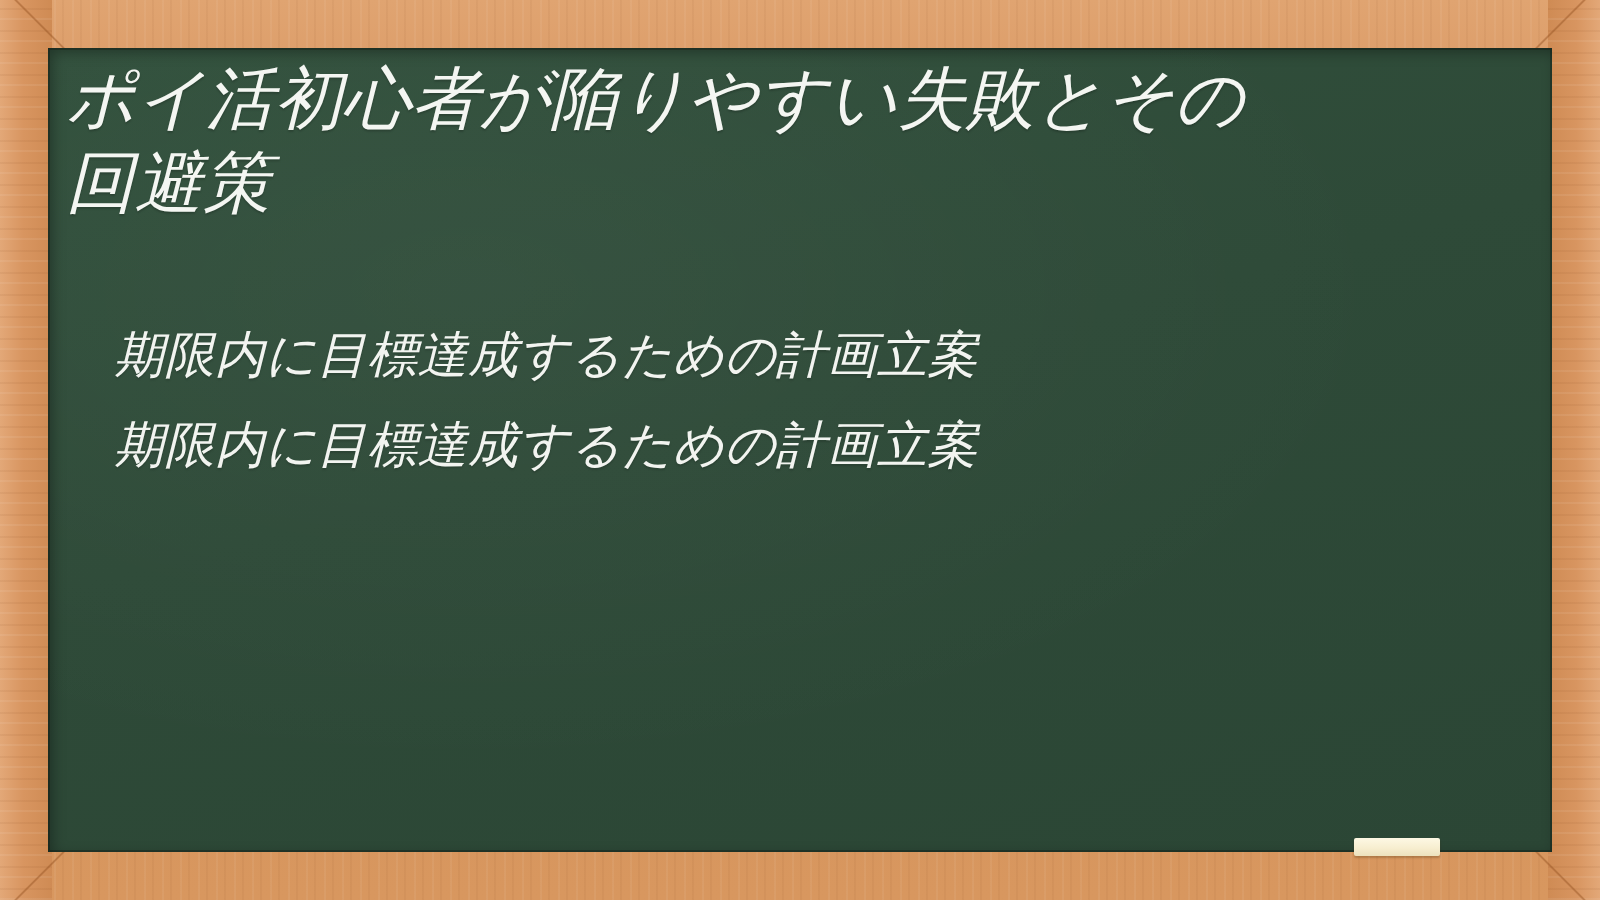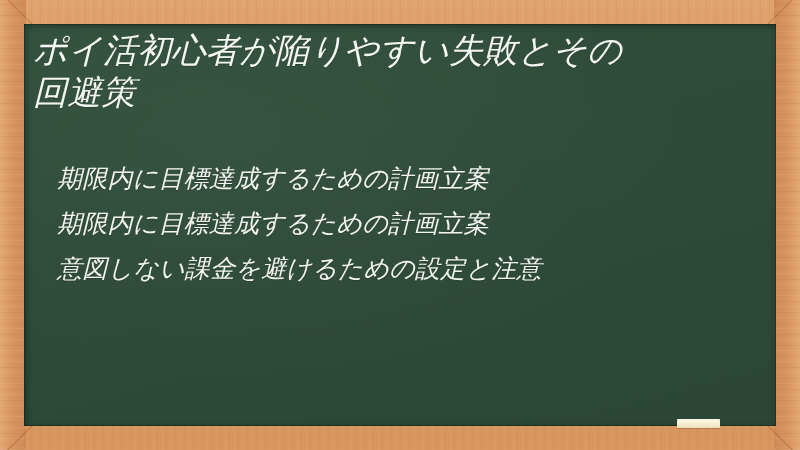--- a/index.html
+++ b/index.html
@@ -168,20 +168,19 @@
   </div>
 
   <div class="board">
 
     <div class="board-title">ポイ活初心者が陥りやすい失敗とその
 回避策</div>
 
     <ul class="board-list">
       <li>期限内に目標達成するための計画立案</li>
       <li>期限内に目標達成するための計画立案</li>
-      <li>意図しない課金を避けるための設定と注意</li>
     </ul>
 
   </div>
 
   <div class="chalk"></div>
 
 </div>
 
 </body></html>

